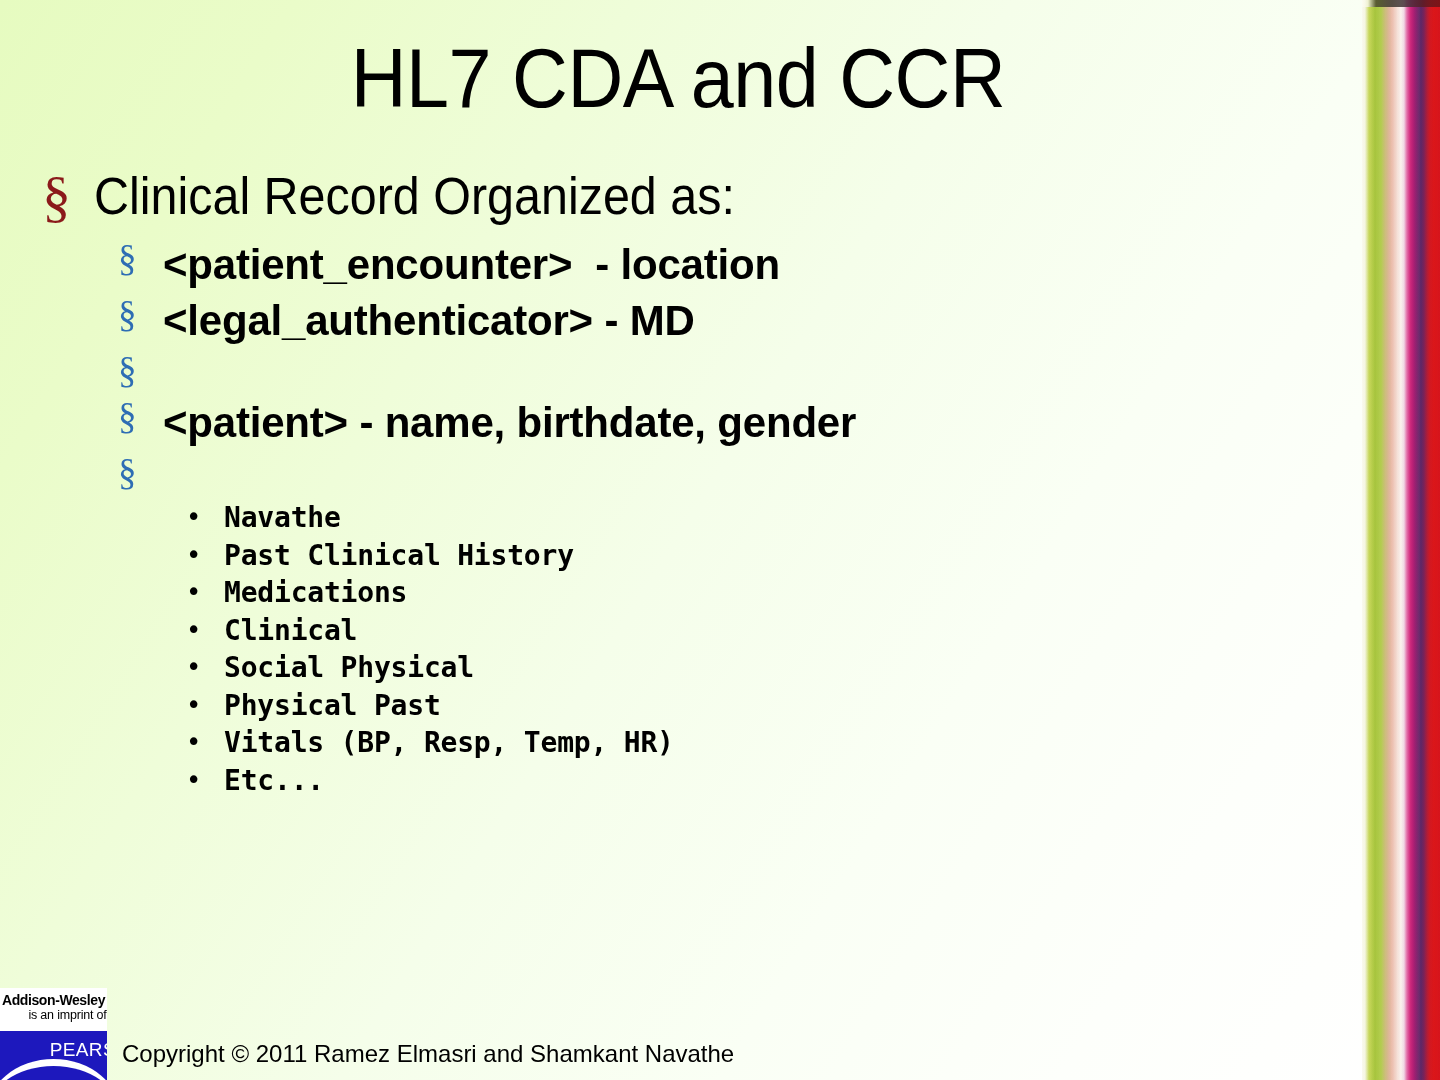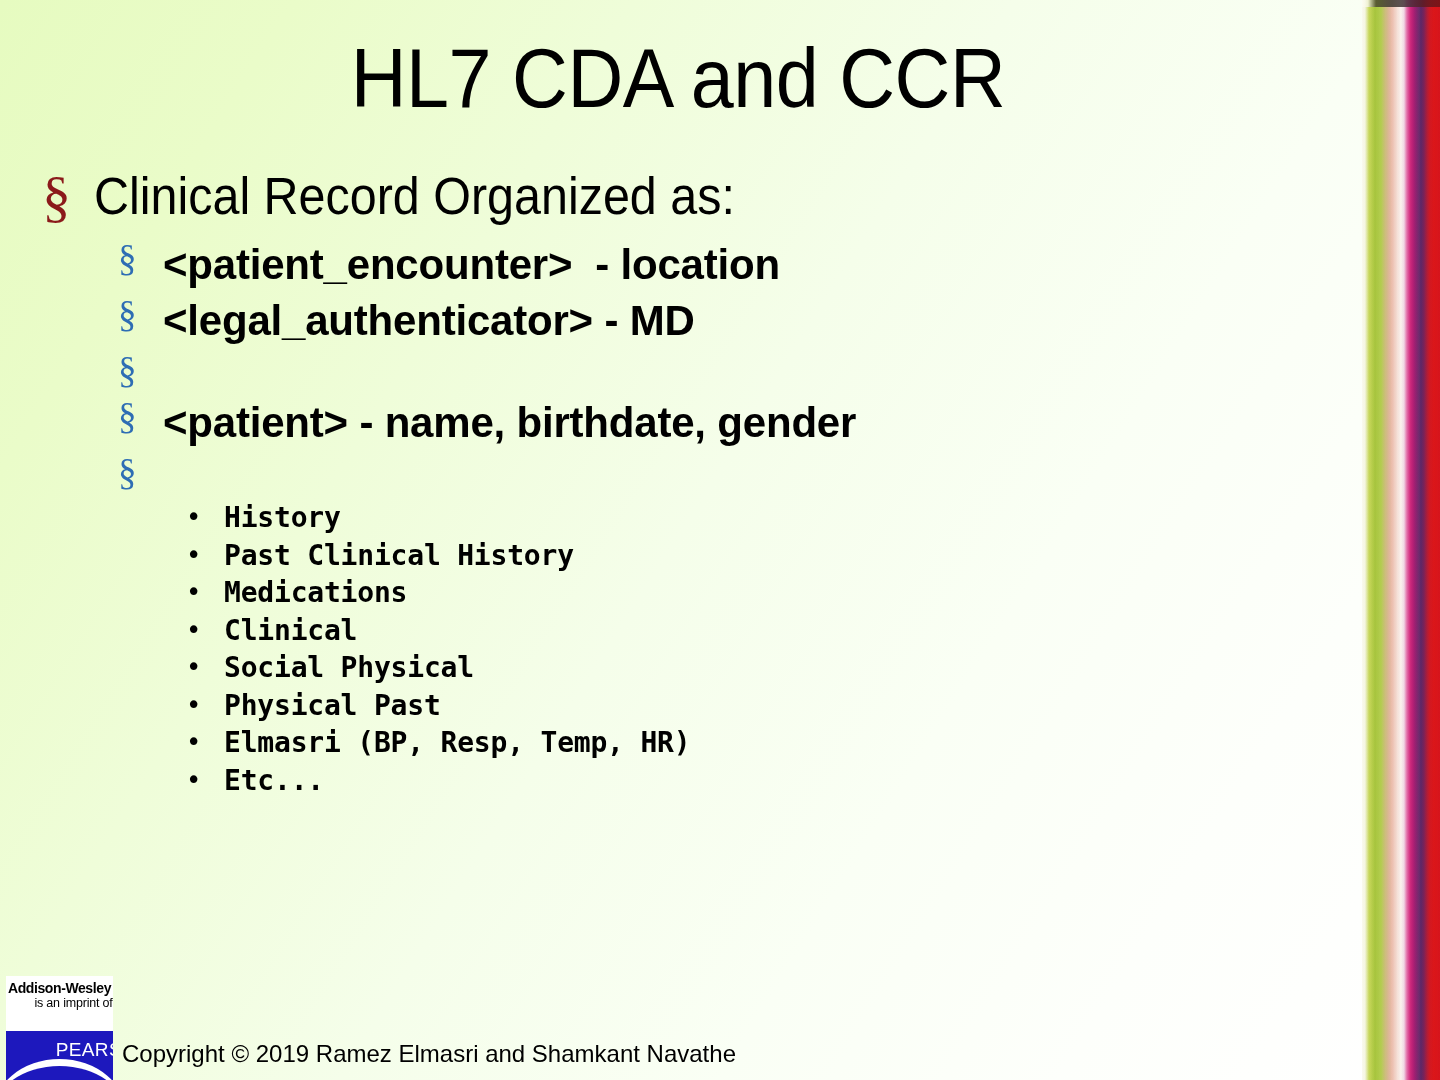--- a/index.html
+++ b/index.html
@@ -186,24 +186,24 @@
   #footer {
     position: absolute;
     left: 0;
     bottom: 0;
     width: 1356px;
     height: 92px;
   }
 
   #logo-block {
     position: absolute;
-    left: 6px;
+    left: 0;
     bottom: 0;
     width: 107px;
-    height: 104px;
+    height: 92px;
     background: #ffffff;
   }
   #logo-imprint {
     position: absolute;
     left: 0;
     top: 4px;
     width: 107px;
     text-align: center;
     color: #000000;
   }
@@ -302,21 +302,21 @@
       <span class="bullet">§</span>
       <span class="text">&lt;patient&gt; - name, birthdate, gender</span>
     </div>
 
     <div class="lvl2">
       <span class="bullet">§</span>
     </div>
 
     <div class="lvl3">
       <span class="bullet">•</span>
-      <span class="text">History</span>
+      <span class="text">Navathe</span>
     </div>
 
     <div class="lvl3">
       <span class="bullet">•</span>
       <span class="text">Past Clinical History</span>
     </div>
 
     <div class="lvl3">
       <span class="bullet">•</span>
       <span class="text">Medications</span>
@@ -332,21 +332,21 @@
       <span class="text">Social Physical</span>
     </div>
 
     <div class="lvl3">
       <span class="bullet">•</span>
       <span class="text">Physical Past</span>
     </div>
 
     <div class="lvl3">
       <span class="bullet">•</span>
-      <span class="text">Elmasri (BP, Resp, Temp, HR)</span>
+      <span class="text">Vitals (BP, Resp, Temp, HR)</span>
     </div>
 
     <div class="lvl3">
       <span class="bullet">•</span>
       <span class="text">Etc...</span>
     </div>
 
   </div>
 
   <div id="footer">
@@ -355,17 +355,17 @@
       <div id="logo-imprint">
         <span class="aw">Addison-Wesley</span>
         <span class="imp">is an imprint of</span>
       </div>
       <div id="pearson-box">
         <div class="pword">PEARSON</div>
         <div class="swoosh"></div>
       </div>
     </div>
 
-    <div id="copyright">Copyright © 2019 Ramez Elmasri and Shamkant Navathe</div>
+    <div id="copyright">Copyright © 2011 Ramez Elmasri and Shamkant Navathe</div>
 
   </div>
 
 </div>
 
 </body></html>

